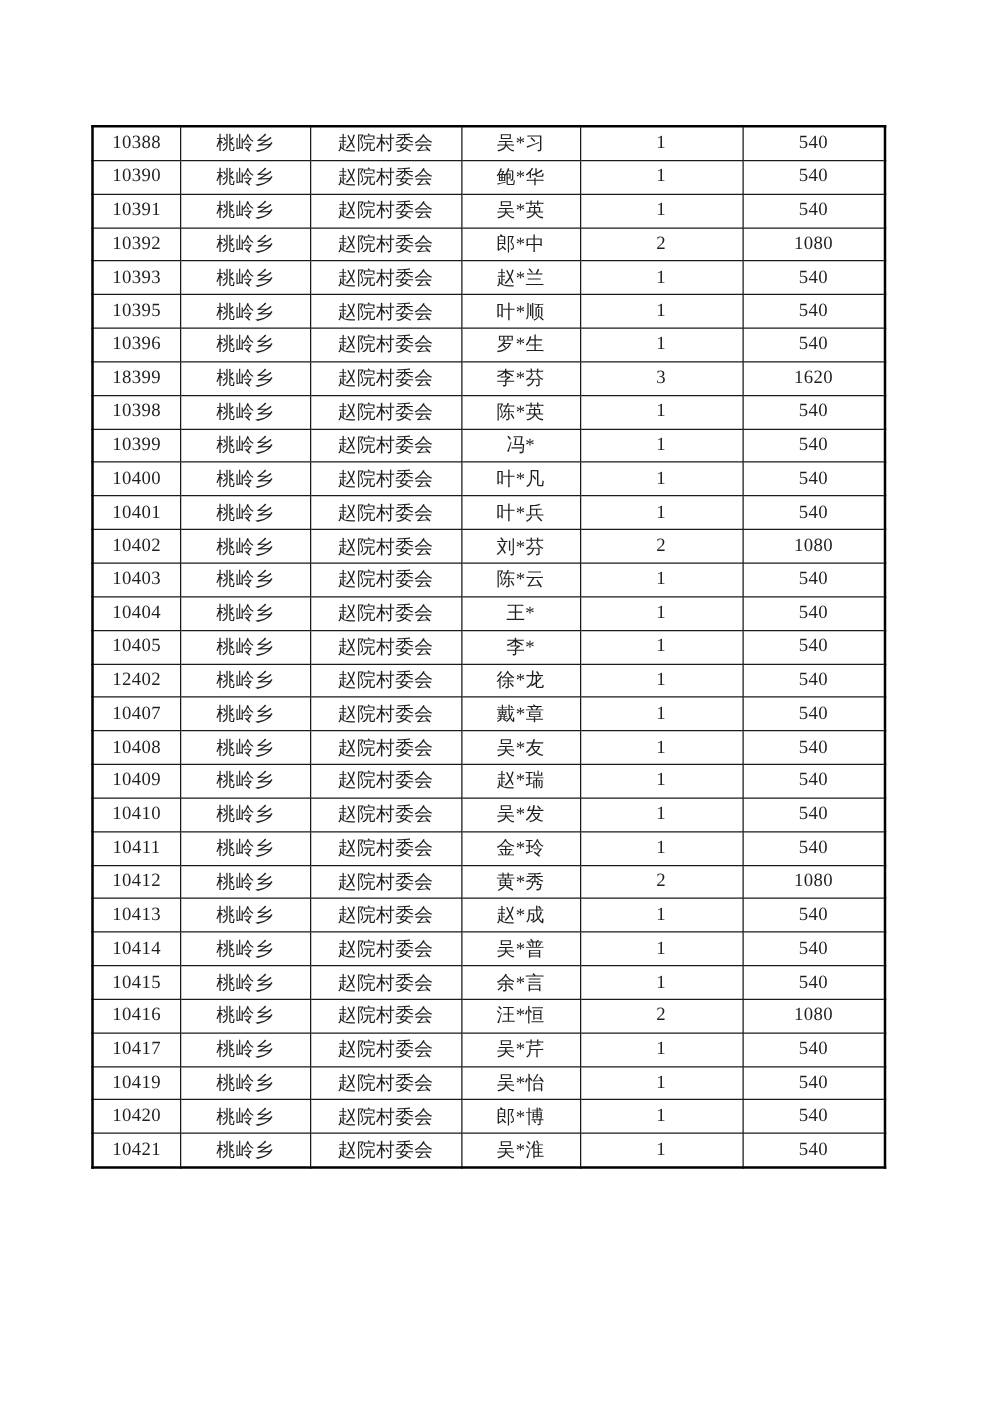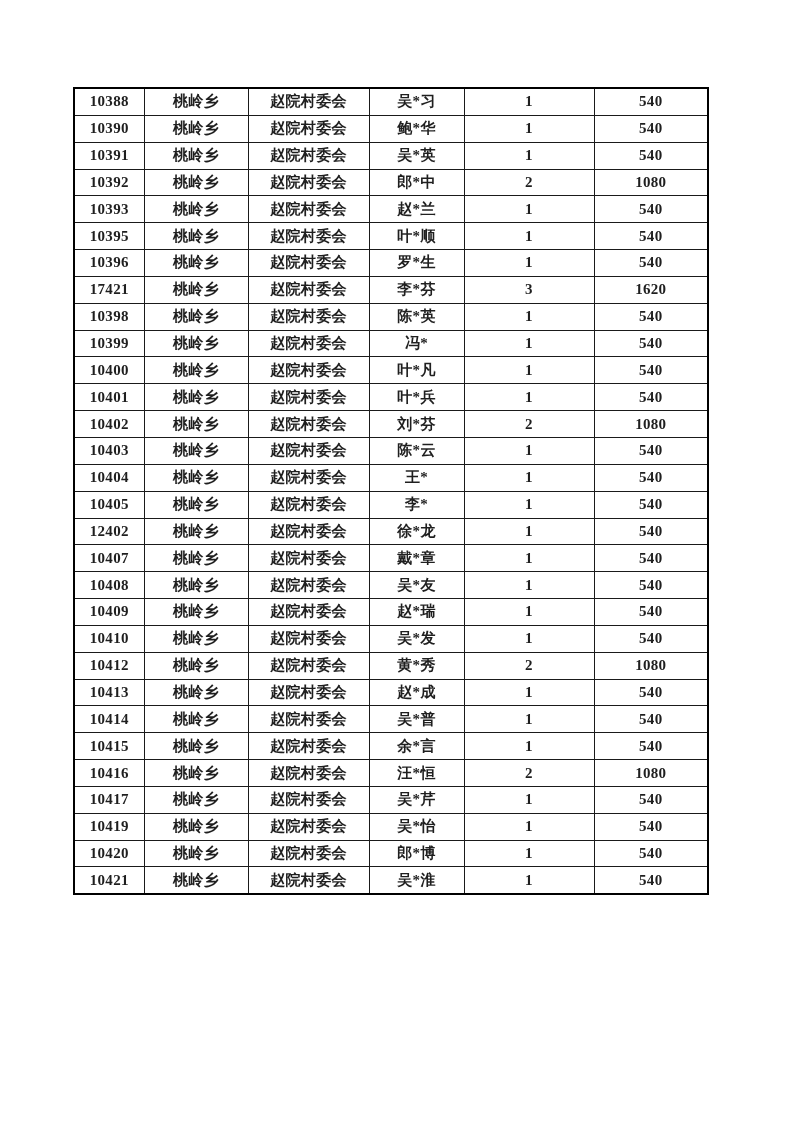--- a/index.html
+++ b/index.html
@@ -15,26 +15,25 @@
   .page {
     position: relative;
     width: 793px;
     height: 1122px;
     background: #ffffff;
     overflow: hidden;
   }
   table.data-table {
     position: absolute;
     left: 73px;
-    top: 87px;
+    top: 100px;
     width: 634px;
     border-collapse: collapse;
     table-layout: fixed;
     border: 2px solid #000000;
-    font-weight: bold;
   }
   table.data-table td {
     border: 1px solid #1a1a1a;
     height: 25.85px;
     padding: 0;
     text-align: center;
     vertical-align: middle;
     font-size: 15px;
     color: #1f1f1f;
     letter-spacing: 0.3px;
@@ -112,21 +111,21 @@
         </tr>
         <tr>
           <td>10396</td>
           <td>桃岭乡</td>
           <td>赵院村委会</td>
           <td>罗*生</td>
           <td>1</td>
           <td>540</td>
         </tr>
         <tr>
-          <td>17421</td>
+          <td>18399</td>
           <td>桃岭乡</td>
           <td>赵院村委会</td>
           <td>李*芬</td>
           <td>3</td>
           <td>1620</td>
         </tr>
         <tr>
           <td>10398</td>
           <td>桃岭乡</td>
           <td>赵院村委会</td>
@@ -220,20 +219,28 @@
           <td>赵院村委会</td>
           <td>赵*瑞</td>
           <td>1</td>
           <td>540</td>
         </tr>
         <tr>
           <td>10410</td>
           <td>桃岭乡</td>
           <td>赵院村委会</td>
           <td>吴*发</td>
+          <td>1</td>
+          <td>540</td>
+        </tr>
+        <tr>
+          <td>10411</td>
+          <td>桃岭乡</td>
+          <td>赵院村委会</td>
+          <td>金*玲</td>
           <td>1</td>
           <td>540</td>
         </tr>
         <tr>
           <td>10412</td>
           <td>桃岭乡</td>
           <td>赵院村委会</td>
           <td>黄*秀</td>
           <td>2</td>
           <td>1080</td>

